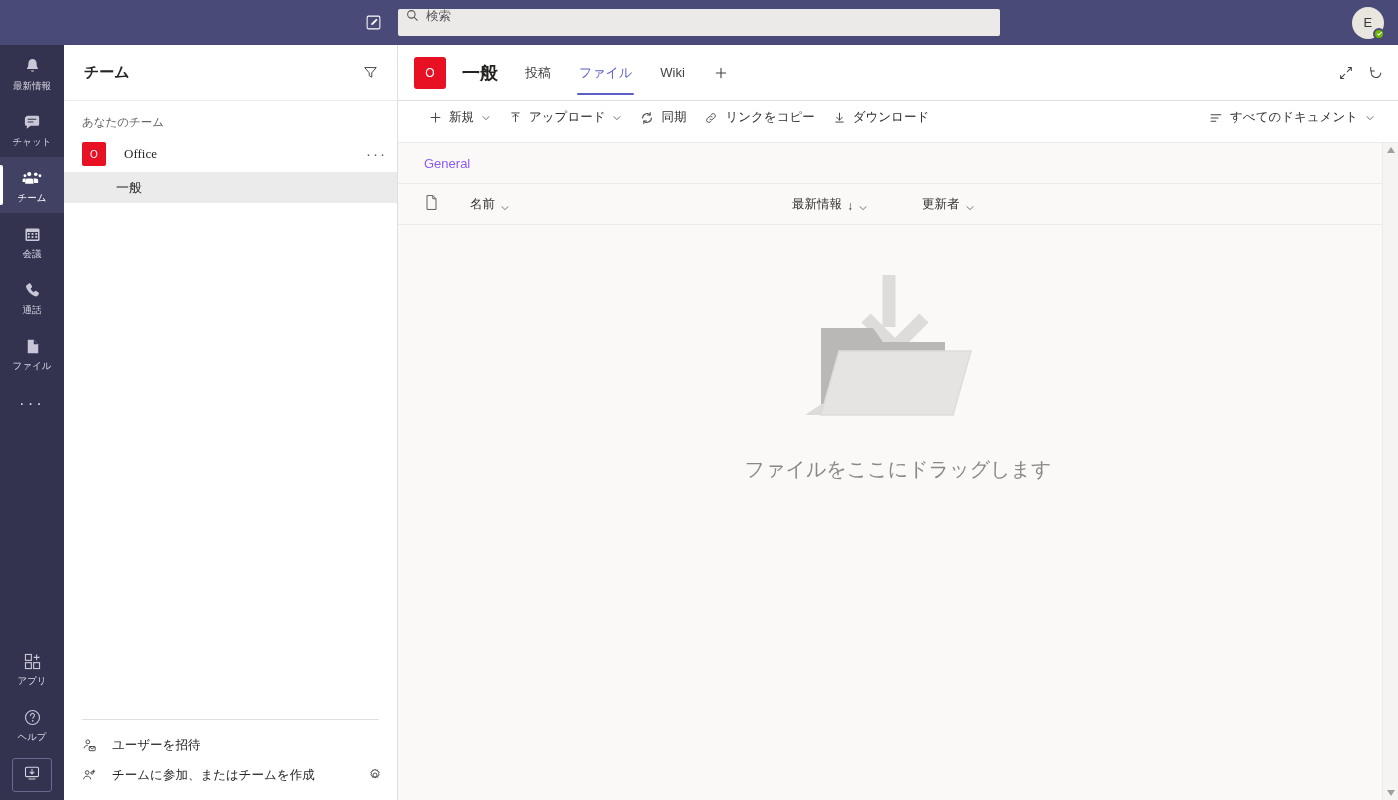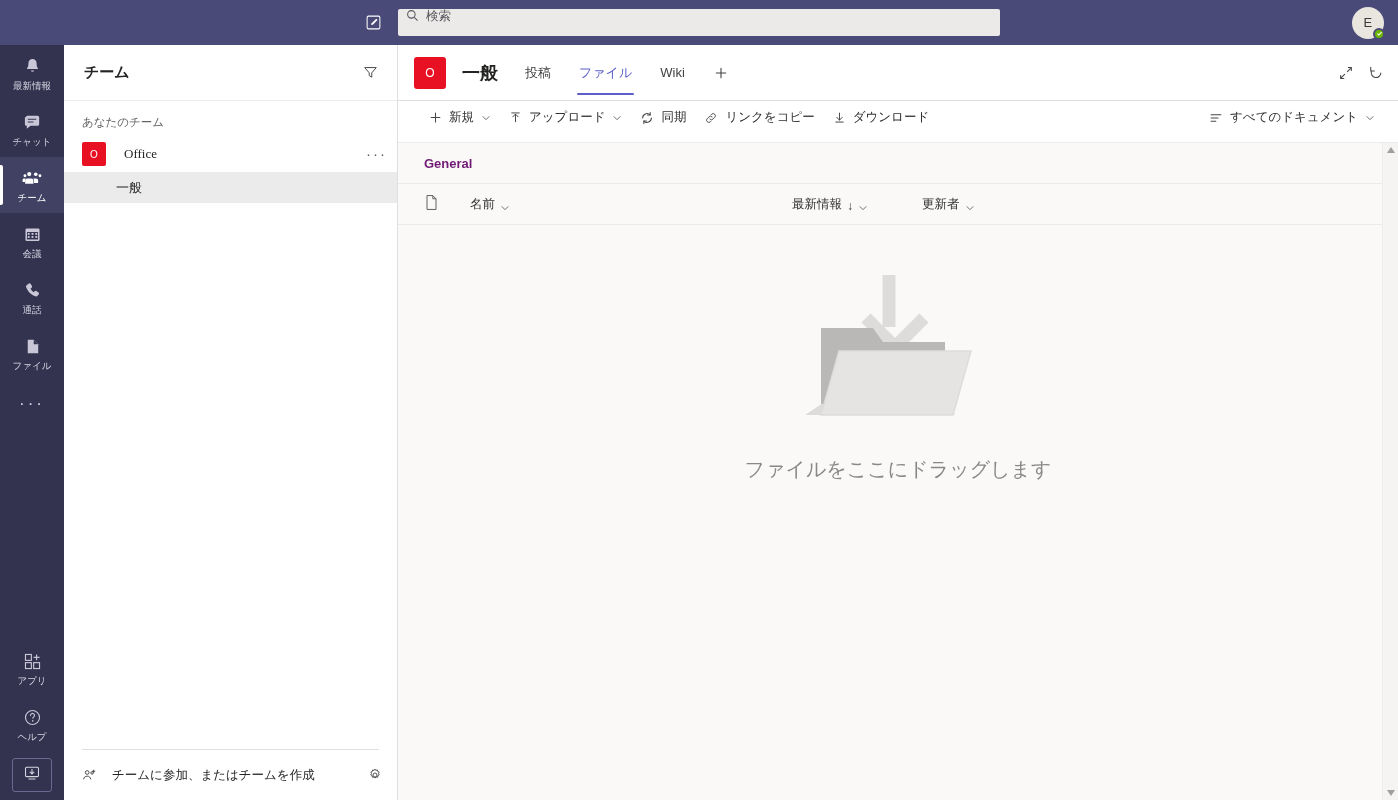--- a/index.html
+++ b/index.html
@@ -292,22 +292,22 @@
   .cmd-right { margin-left: auto; }
 
   .doc-area { flex: 1 1 auto; position: relative; overflow: hidden; background: #faf9f8; }
 
   .breadcrumb {
     height: 40px;
     display: flex;
     align-items: center;
     padding-left: 26px;
     font-size: 13px;
-    font-weight: bold;
-    color: #701a75;
+    font-weight: normal;
+    color: #8b5cf6;
     cursor: pointer;
   }
 
   .col-header {
     height: 42px;
     display: flex;
     align-items: center;
     border-bottom: 1px solid #edebe9;
     border-top: 1px solid #edebe9;
     background: #faf9f8;
@@ -530,20 +530,31 @@
         <div class="team-more">···</div>
       </div>
 
       <div class="channel-row selected">
         <span>一般</span>
       </div>
 
       <div class="tp-footer">
         <div class="tp-divider"></div>
 
+        <div class="tp-foot-row">
+          <span class="ficon">
+            <svg width="15" height="15" viewBox="0 0 18 18" fill="none" stroke="currentColor" stroke-width="1.15">
+              <circle cx="7" cy="4.6" r="2.3"></circle>
+              <path d="M2.6 12.4c0-2.2 2-3.6 4.4-3.6"></path>
+              <rect x="8.6" y="10.2" width="7.2" height="5" rx=".7"></rect>
+              <path d="M8.7 10.5l3.6 2.5 3.4-2.5"></path>
+            </svg>
+          </span>
+          <span>ユーザーを招待</span>
+        </div>
 
         <div class="tp-foot-row">
           <span class="ficon">
             <svg width="15" height="15" viewBox="0 0 18 18" fill="none" stroke="currentColor" stroke-width="1.15">
               <circle cx="6.2" cy="5.4" r="2.2"></circle>
               <path d="M2 13.6c0-2.3 1.9-3.8 4.2-3.8s4.2 1.5 4.2 3.8"></path>
               <circle cx="12.1" cy="5.9" r="1.5"></circle>
               <path d="M14 2.6v2.6M12.7 3.9h2.6" stroke-linecap="round"></path>
             </svg>
           </span>

